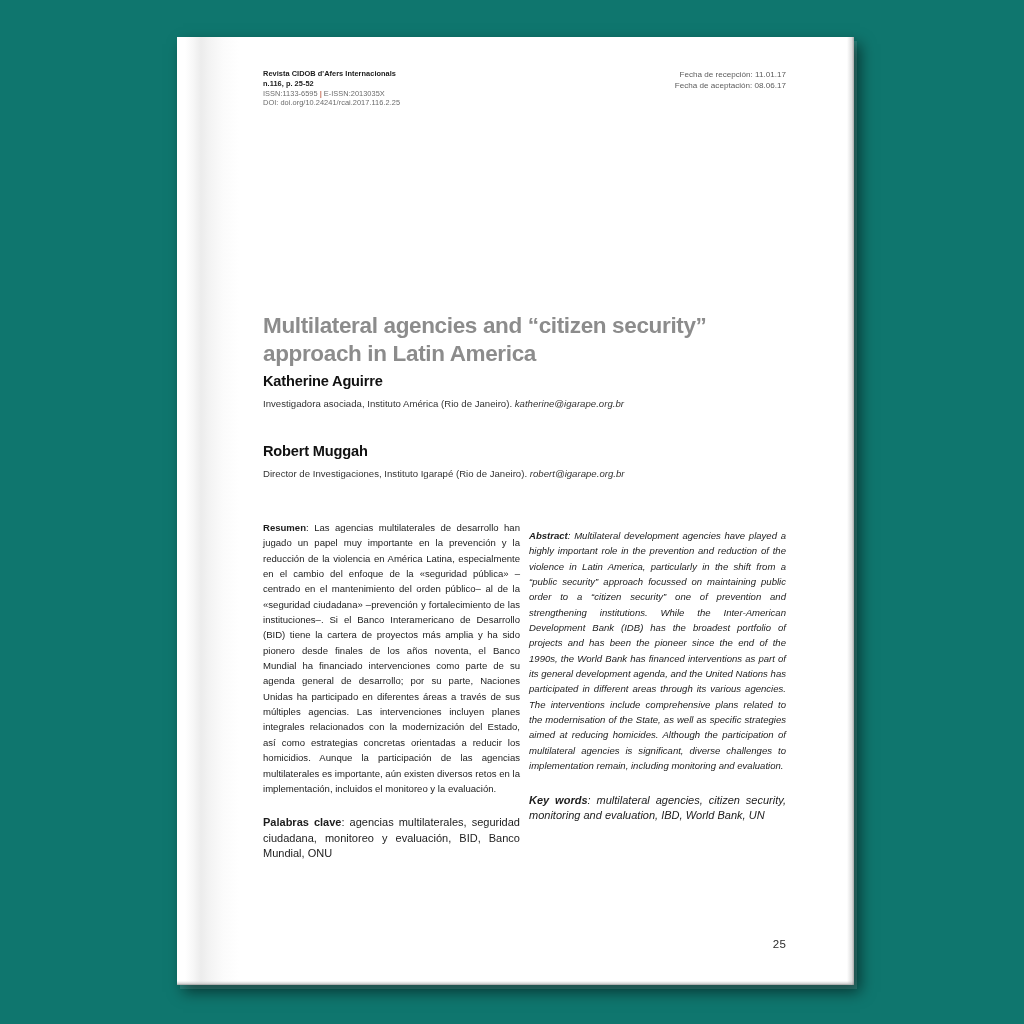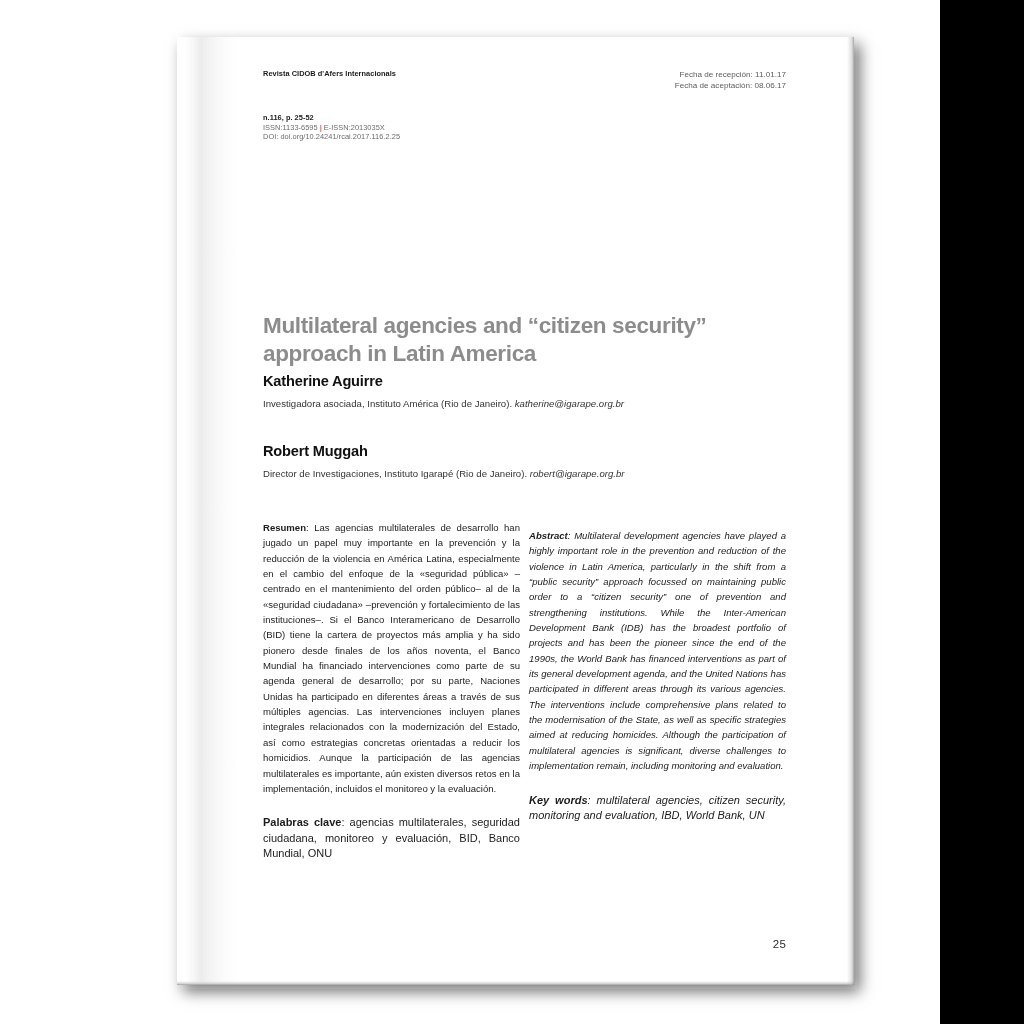--- a/index.html
+++ b/index.html
@@ -11,23 +11,23 @@
     height: 1024px;
     overflow: hidden;
   }
   body {
     font-family: "Liberation Sans", sans-serif;
     -webkit-font-smoothing: antialiased;
   }
 
   #viewport {
     position: relative;
-    width: 940px;
+    width: 1024px;
     height: 1024px;
-    background: #ffffff;
+    background: #0f766e;
   }
 
   
   .page {
     position: absolute;
     left: 177px;
     top: 37px;
     width: 677px;
     height: 948px;
     background:
@@ -82,21 +82,21 @@
     justify-content: space-between;
     align-items: flex-start;
   }
   .masthead-left {
     font-size: 7.4px;
     line-height: 9.8px;
     color: #3d3d3d;
     letter-spacing: 0.04px;
   }
   .masthead-left .journal { font-weight: 700; color: #1b1b1b; }
-  .masthead-left .issue   { font-weight: 700; color: #1b1b1b; margin-top: 34px; }
+  .masthead-left .issue   { font-weight: 700; color: #1b1b1b; }
   .masthead-left .issn    { color: #6b6b6b; font-weight: 400; }
   .masthead-left .issn .sep { color: #c8705a; font-weight: 700; padding: 0 2px; }
   .masthead-left .doi     { color: #6b6b6b; font-weight: 400; }
 
   .masthead-right {
     font-size: 8.1px;
     line-height: 10.6px;
     color: #5c5c5c;
     text-align: right;
     padding-top: 1px;

